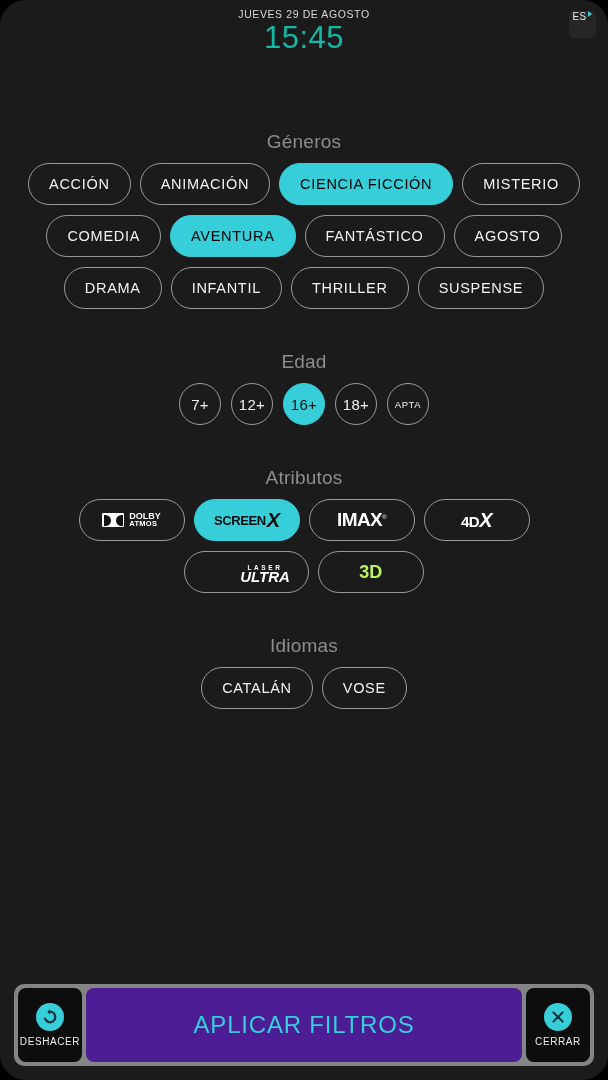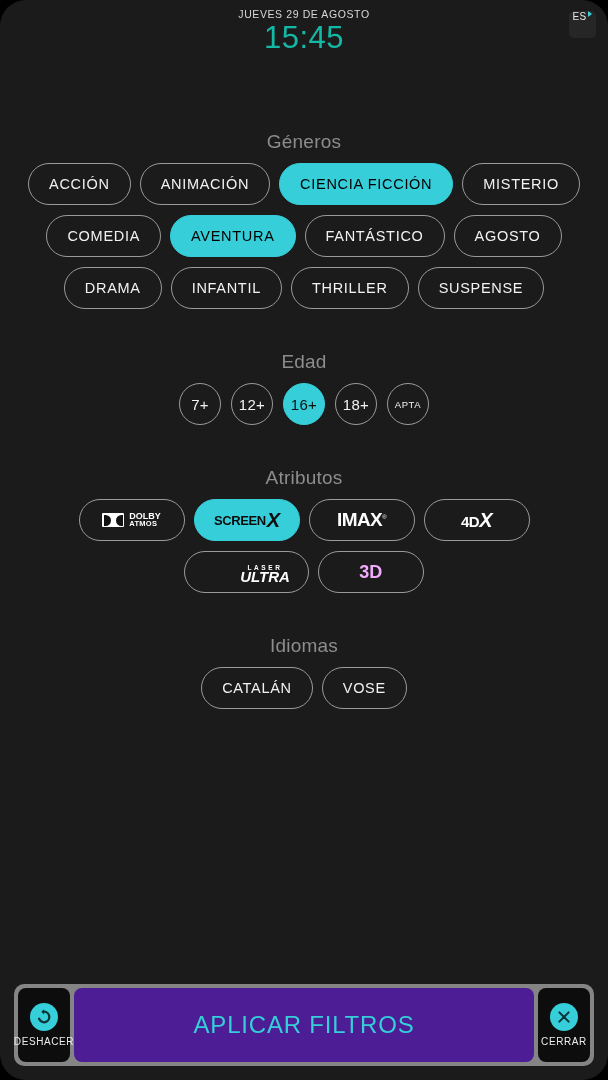--- a/index.html
+++ b/index.html
@@ -203,36 +203,36 @@
 
   
   .fdx { font-size: 15px; font-weight: 700; color:#fff; letter-spacing:-0.5px;}
   .fdx .x { font-size: 20px; font-style: italic; }
 
   
   .laserultra { line-height: 9px; text-align: center; margin-left: 37px; }
   .laserultra .l1 { font-size: 6.5px; letter-spacing: 2.6px; color:#fff; display:block; font-weight:600;}
   .laserultra .l2 { font-size: 15px; letter-spacing: 0px; color:#fff; display:block; font-weight:800; font-style: italic;}
 
-  .threed { font-size: 18px; font-weight: 700; color:#f0abfc; letter-spacing: 0px;}
+  .threed { font-size: 18px; font-weight: 700; color:#bef264; letter-spacing: 0px;}
 
   
   .bottombar {
     flex: 0 0 auto;
     margin: 0 14px 14px 14px;
     background: #858585;
     border-radius: 10px;
     padding: 4px;
     display: flex;
     align-items: stretch;
     gap: 4px;
     height: 82px;
   }
   .bb-side {
-    width: 52px;
+    width: 64px;
     background: #0d0d0d;
     border-radius: 8px;
     display: flex;
     flex-direction: column;
     align-items: center;
     justify-content: center;
     gap: 5px;
   }
   .bb-main {
     flex: 1 1 auto;

